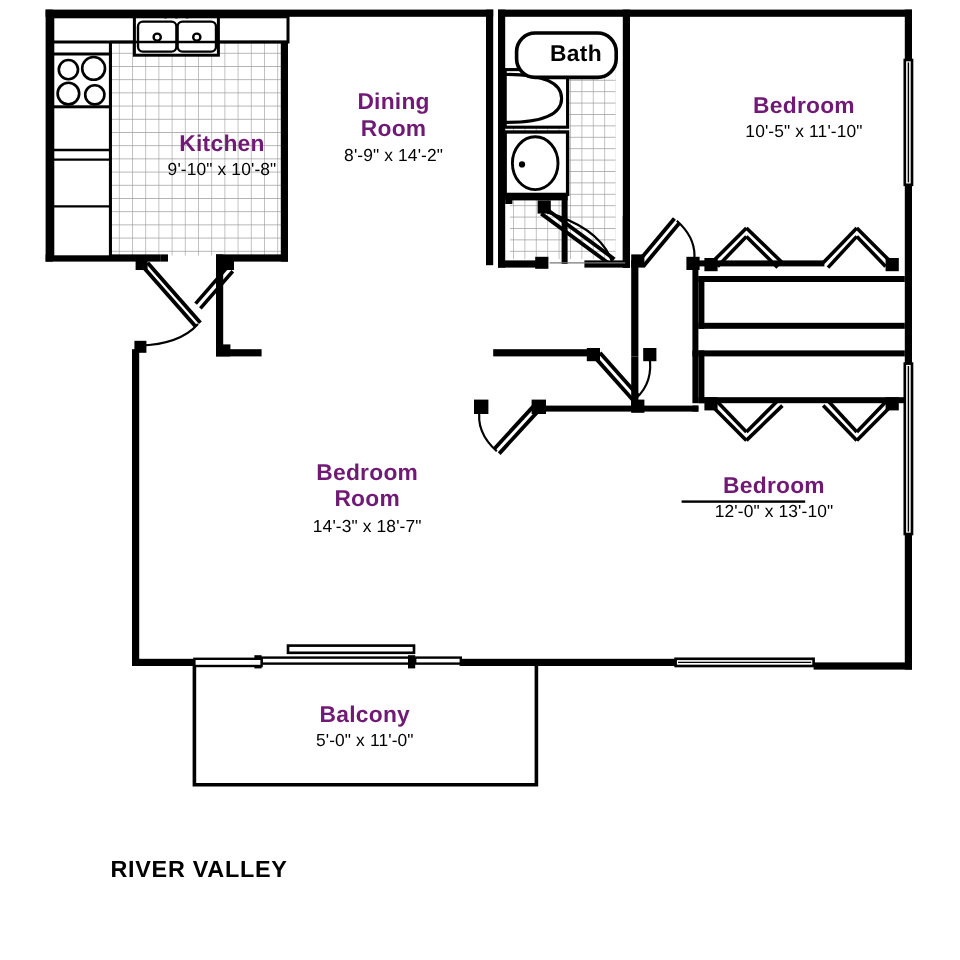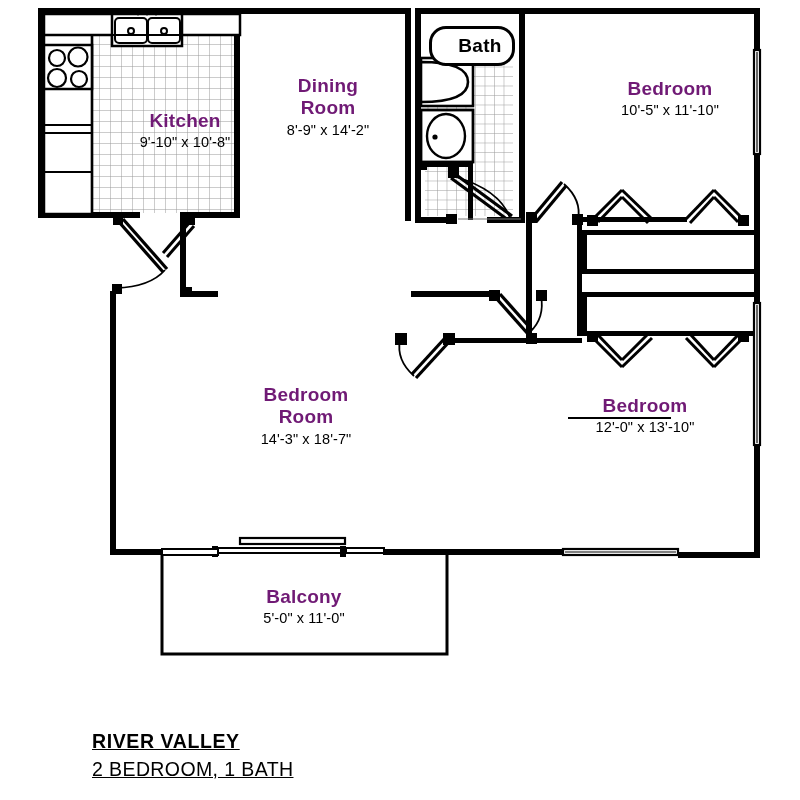--- a/index.html
+++ b/index.html
@@ -61,23 +61,22 @@
     box-sizing: border-box;
   }
   .bath-tag span {
     font-weight: bold;
     font-size: 19px;
     letter-spacing: 0.3px;
   }
   #title-block {
     position: absolute;
     left: 92px;
-    top: 728px;
+    top: 712px;
     width: 420px;
-    text-decoration: underline;
   }
   #title-block .tb-line1 {
     font-weight: bold;
     font-size: 19.5px;
     letter-spacing: 0.6px;
     line-height: 1.42;
   }
   #title-block .tb-line2,
   #title-block .tb-line3 {
     font-weight: 400;
@@ -375,16 +374,15 @@
     <span class="room-dims">14'-3" x 18'-7"</span>
   </div>
 
   <div class="room-label" style="left:224px; top:586px; width:160px;">
     <span class="room-name">Balcony</span>
     <span class="room-dims">5'-0" x 11'-0"</span>
   </div>
 
   <div id="title-block">
     <div class="tb-line1">RIVER VALLEY</div>
-    <div class="tb-line2">2 BEDROOM, 1 BATH</div>
   </div>
 
 </div>
 
 </body></html>

